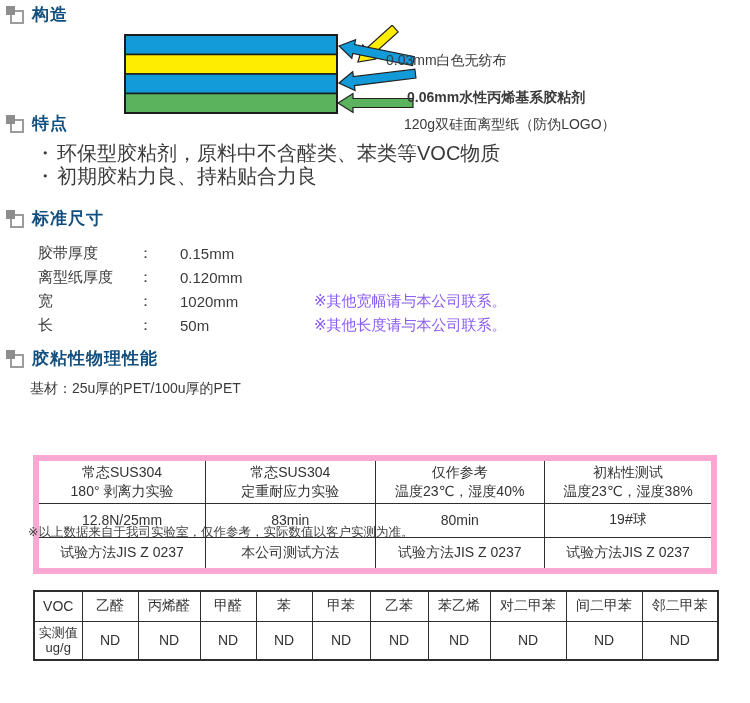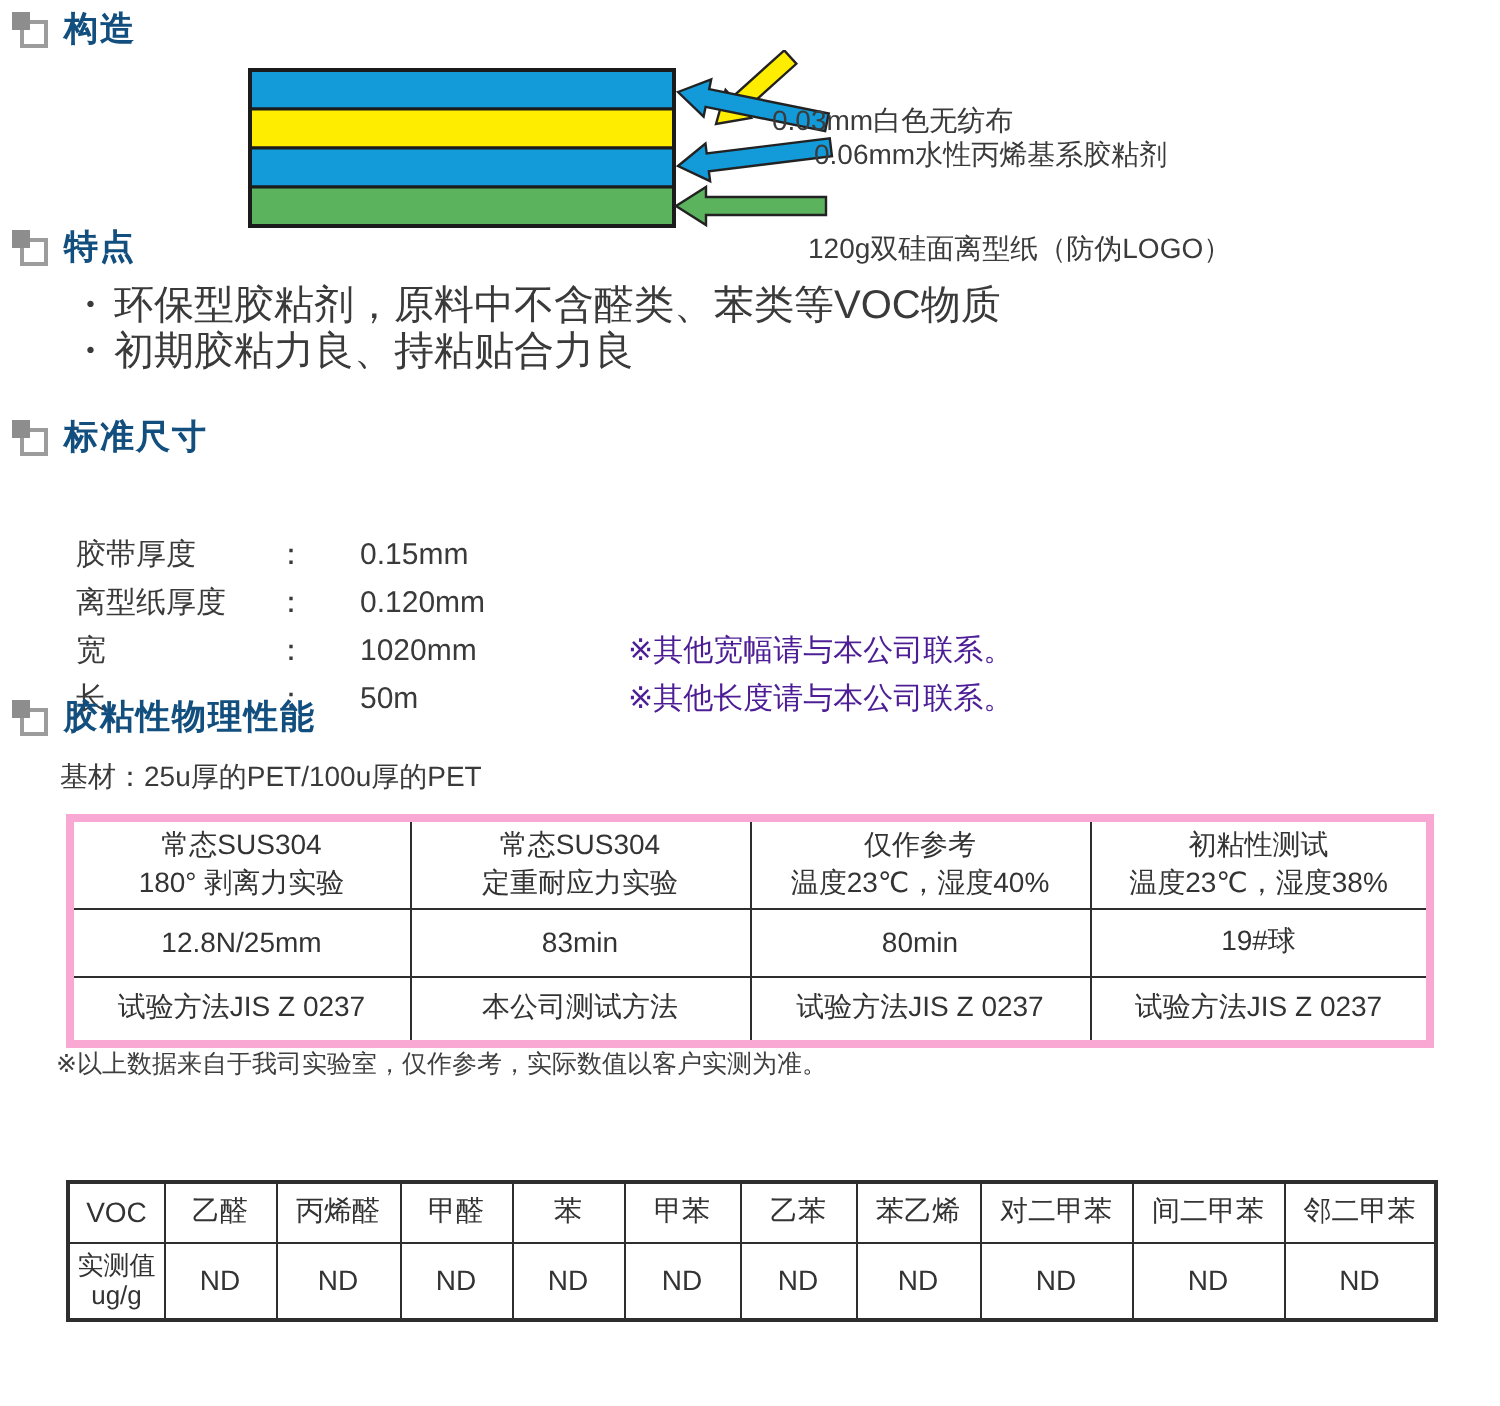--- a/index.html
+++ b/index.html
@@ -16,38 +16,38 @@
   .doc-icon .corner  { position:absolute; left:0; top:0; width:9px; height:9px; background:#8d8d8d; }
   .section-title { font-size:17px; font-weight:bold; color:var(--heading,#124f7e); letter-spacing:1px; white-space:nowrap; }
   .section-title-sub { font-size:18px; font-weight:bold; color:var(--heading,#124f7e);
     font-family:"Liberation Serif","DejaVu Serif",serif; white-space:nowrap; }
 
   
   .diagram-wrap { position:absolute; top:25px; left:0; width:750px; height:100px; }
   .diagram-svg { position:absolute; top:0; left:0; }
   .layer-label { position:absolute; font-size:14px; color:#3b3b3b; white-space:nowrap; }
   .label-1 { left:386px; top:27px;text-align:center; }
-  .label-2 { left:407px; top:44px; }
+  .label-2 { left:407px; top:64px;font-weight:bold; }
   .label-3 { left:404px; top:91px; }
 
   
   .features-list { position:absolute; left:35px; top:142px; font-size:20px; line-height:23px; color:#3a3a3a; }
   .features-list .b { margin-right:2px; }
 
   
-  .spec-rows { position:absolute; left:38px; top:241px; width:690px; font-size:15px;margin-top:24px; }
+  .spec-rows { position:absolute; left:38px; top:241px; width:690px; font-size:15px; }
   .spec-row { display:grid; grid-template-columns:100px 42px 134px auto; height:24px; align-items:center; }
-  .spec-note { color:#4c1d95; }
+  .spec-note { color:#8b5cf6; }
 
   
   .substrate-line { position:absolute; left:30px; top:380px; font-size:14px; color:#3a3a3a; }
   table { border-collapse:collapse; }
   .ptable { position:absolute; left:33px; top:407px; width:684px; table-layout:fixed; }
   .ptable td { border:1px solid #2e2e2e; text-align:center; vertical-align:middle; font-size:14px; color:#333; }
-  .ptable { border:4px solid #f9a8d4; }
+  .ptable { border:6px solid #f9a8d4;margin-top:48px; }
   .ptable .ph-head td { height:45px; line-height:19px; }
   .ptable .ph-val td  { height:34px; }
   .ptable .ph-met td  { height:34px; }
   .table-note { position:absolute; left:28px; top:524px; font-size:12.5px; color:#3f3f3f; }
 
   
   .vtable { position:absolute; left:33px; top:590px; width:684px; table-layout:fixed; border:2px solid #2e2e2e; }
   .vtable td { border:1px solid #2e2e2e; text-align:center; vertical-align:middle; font-size:14px; color:#333; }
   .vtable .v-head td { height:30px; }
   .vtable .v-val td  { height:39px; }

